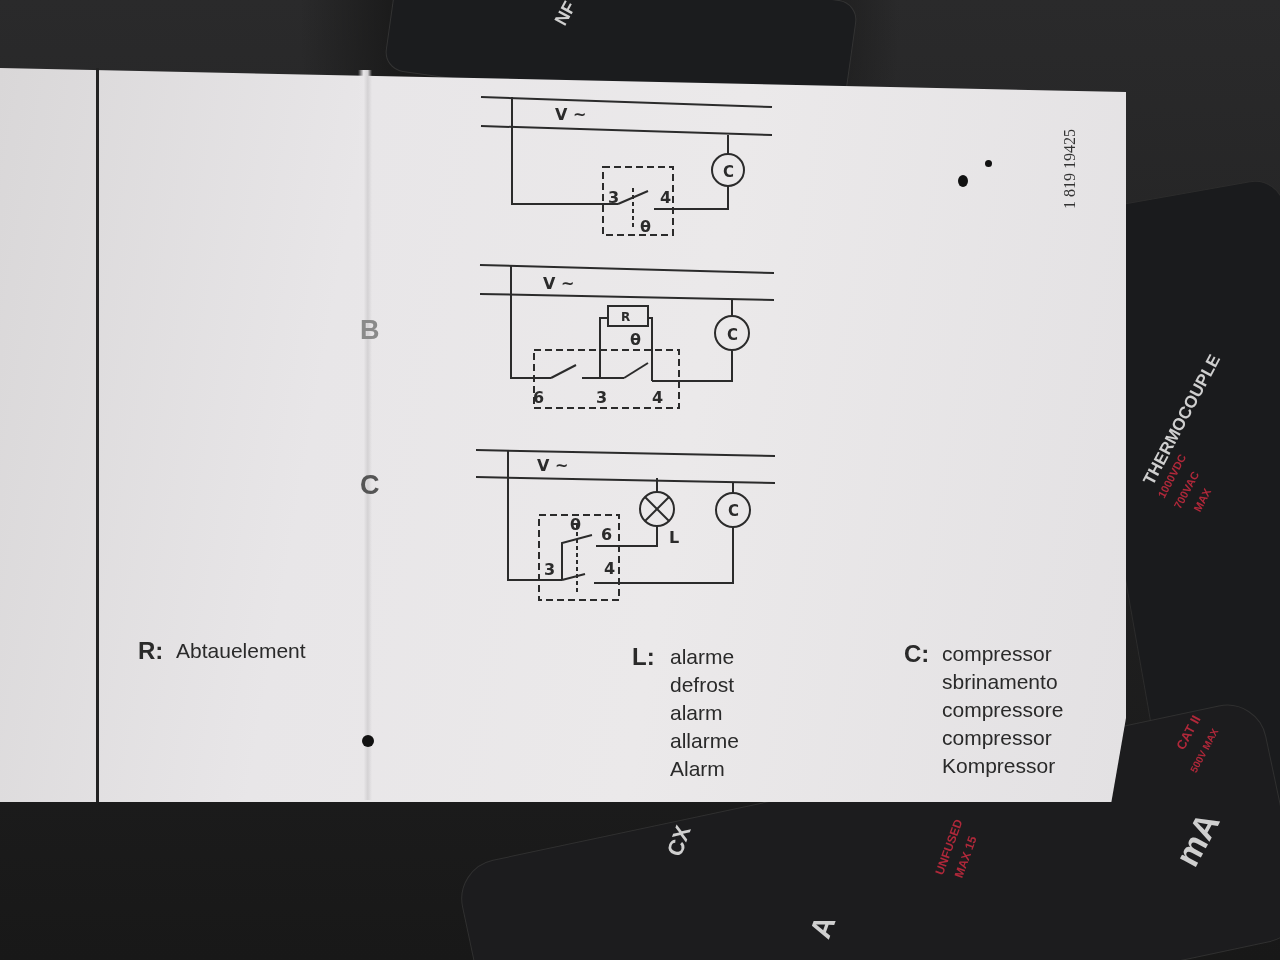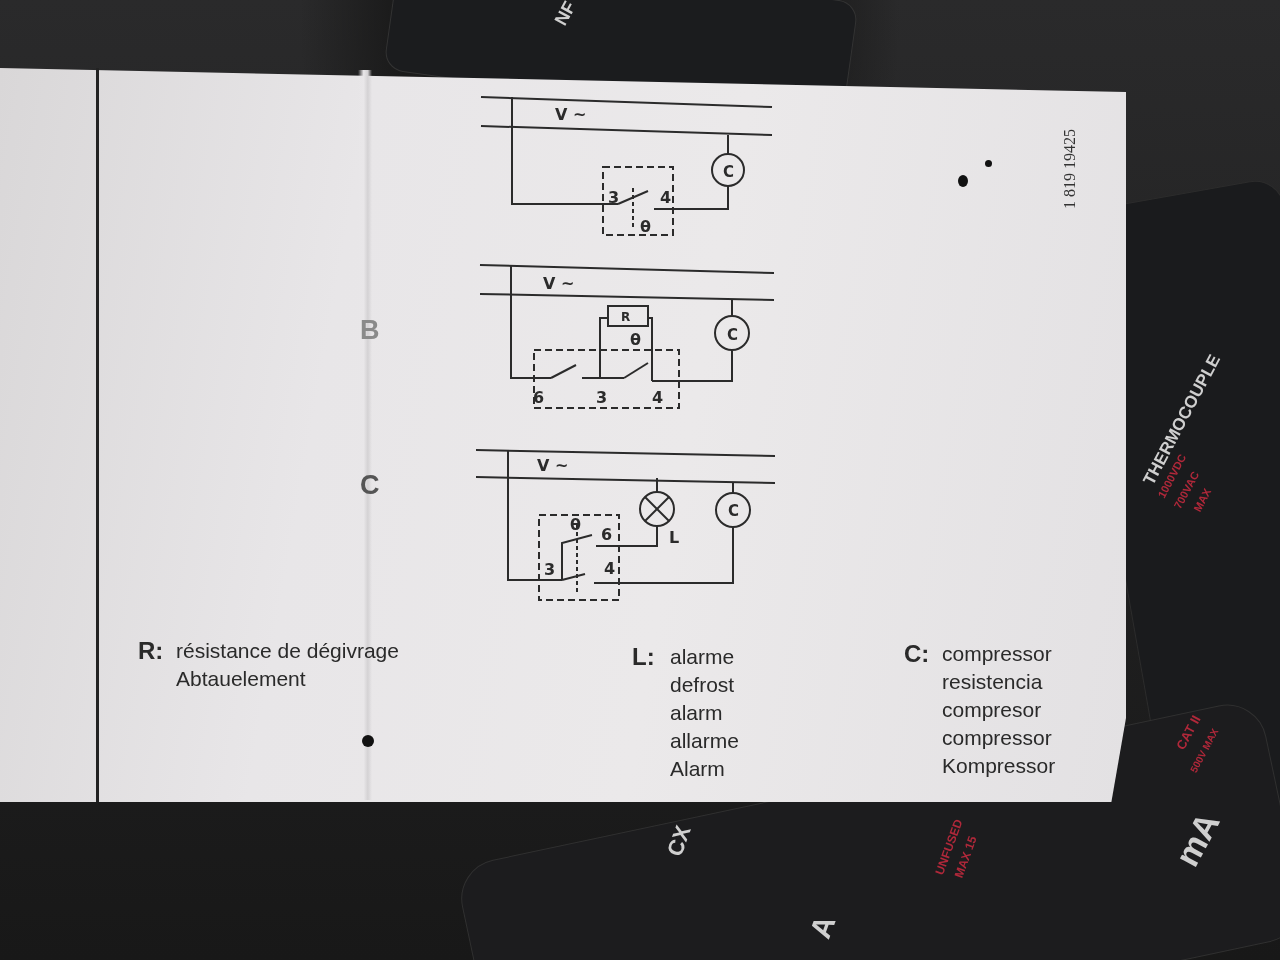--- a/index.html
+++ b/index.html
@@ -120,31 +120,30 @@
     <text x="669" y="543">L</text>
     <text x="570" y="530">θ</text>
     <text x="601" y="540">6</text>
     <text x="544" y="575">3</text>
     <text x="604" y="574">4</text>
   </g>
 </svg>
 
 <div class="legend" style="left:176px;top:637px;">
   <span class="key">R:</span>
-  <div>résistance de dégivrage</div>
   <div>Abtauelement</div>
 </div>
 <div class="legend" style="left:670px;top:643px;">
   <span class="key">L:</span>
   <div>alarme</div>
   <div>defrost</div>
   <div>alarm</div>
   <div>allarme</div>
   <div>Alarm</div>
 </div>
 <div class="legend" style="left:942px;top:640px;">
   <span class="key">C:</span>
   <div>compressor</div>
-  <div>resistencia</div>
-  <div>compresor</div>
+  <div>sbrinamento</div>
+  <div>compressore</div>
   <div>compressor</div>
   <div>Kompressor</div>
 </div>
 
 </body></html>

